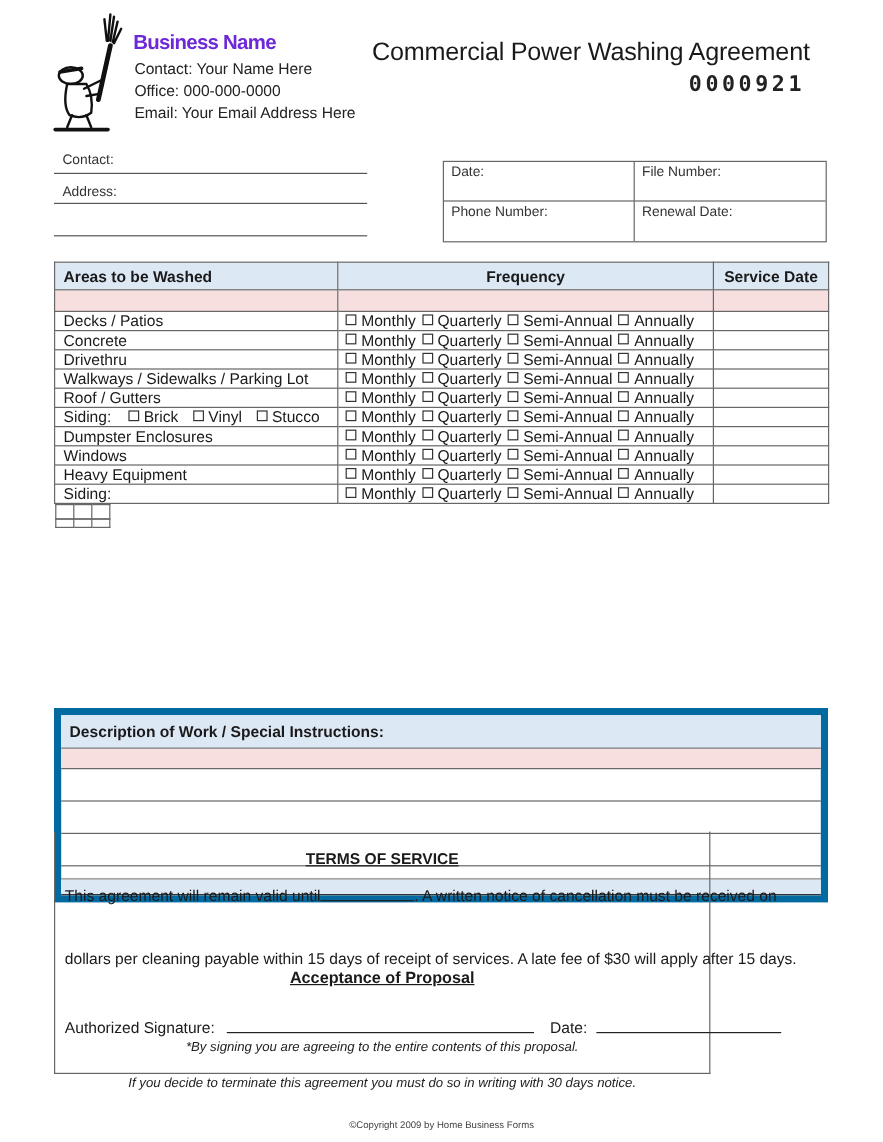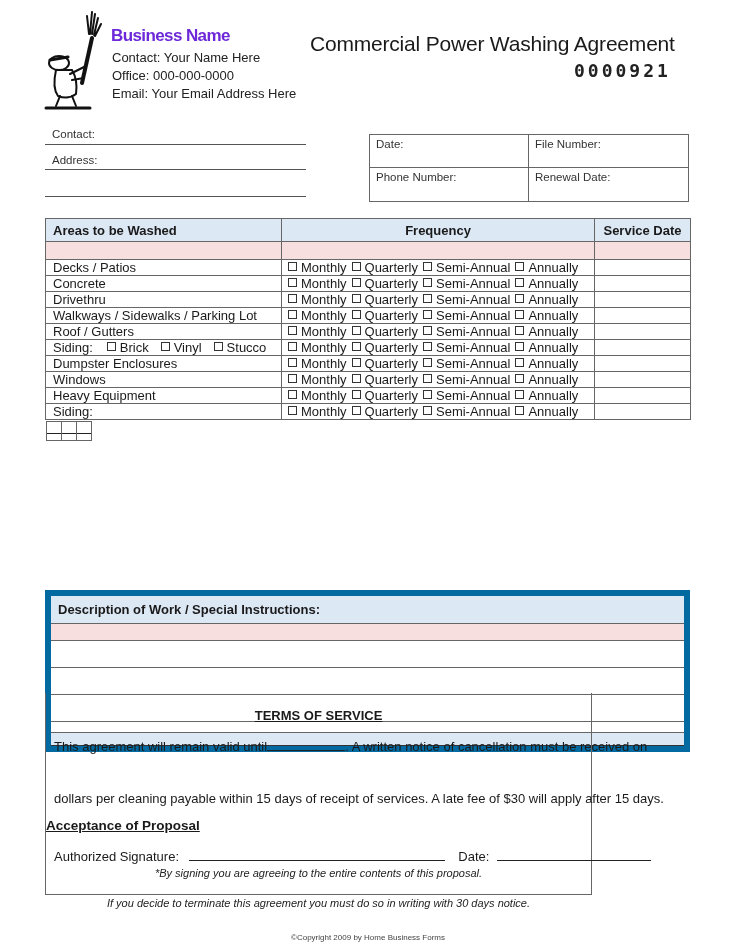--- a/index.html
+++ b/index.html
@@ -36,21 +36,21 @@
   .desc .hdr { background:#dde8f5; height:27px; line-height:27px; padding-left:7px; font-weight:bold; font-size:13px; border-bottom:1px solid #666; }
   .desc .pinkband { background:#f8dfdf; height:16px; border-bottom:1px solid #666; }
   .desc .line { height:26px; border-bottom:1px solid #666; }
   .desc .blueband { background:#dde8f5; height:12px; border-bottom:1px solid #333; }
 
   .terms { left:45px; top:693px; width:547px; height:202px; border:1px solid #666; border-top:none; box-sizing:border-box; }
   .terms-title { left:0; width:100%; text-align:center; top:15px; font-weight:bold; font-size:13px; }
   .terms-title span { text-decoration:underline; }
   .terms-p { left:8px; font-size:13px; white-space:nowrap; color:#1a1a1a; }
   .blank { display:inline-block; border-bottom:1px solid #222; height:12px; vertical-align:baseline; }
-  .accept-title { left:0; width:100%; top:125px; font-weight:bold; font-size:13.5px; }
+  .accept-title { left:0; width:100%; text-align:center; top:114px; font-weight:bold; font-size:13.5px; }
   .accept-title span { text-decoration:underline; }
   .sig-row { left:8px; top:155px; font-weight:normal; font-size:13px; white-space:nowrap; }
   .note { left:0; width:100%; text-align:center; font-style:italic; font-size:11px; color:#222; }
 
   .copyright { left:0; width:736px; text-align:center; top:933px; font-size:8px; color:#444; }
 </style>
 </head>
 <body>
 
 <svg class="abs logo" viewBox="0 0 80 105">

